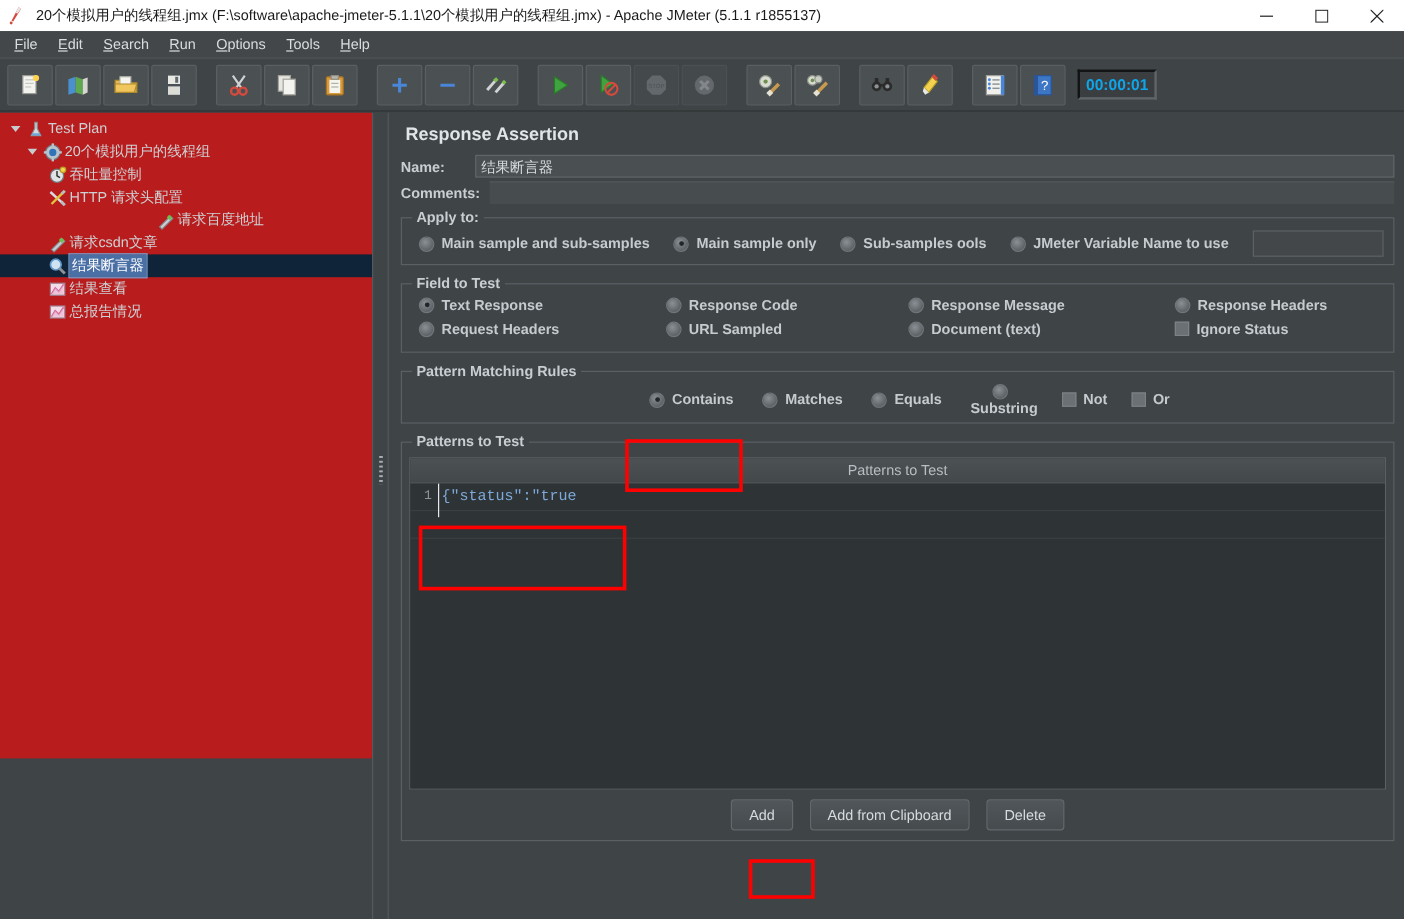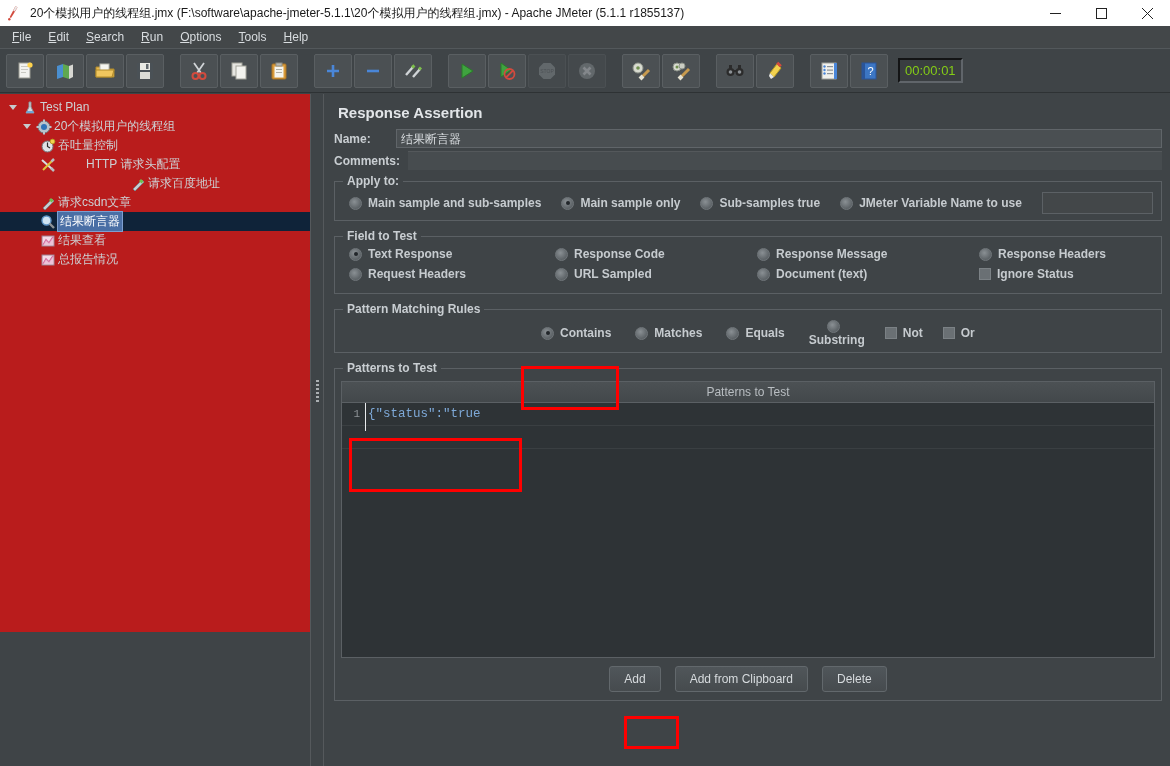--- a/index.html
+++ b/index.html
@@ -70,26 +70,27 @@
     border-radius: 2px;
     display:flex; align-items:center; justify-content:center;
     flex: 0 0 auto;
   }
   .tsep { width: 14px; flex: 0 0 auto; }
   .tbtn.disabled { opacity: 0.45; }
   .timer {
     margin-left: 8px;
     background: #3a3e41;
     border: 2px inset #60656a;
-    color: #84cc16;
+    color: #0ea5e9;
     font-family: "Liberation Sans", sans-serif;
     font-size: 13px;
     padding: 3px 5px;
     letter-spacing: 0px;
     flex: 0 0 auto;
+    font-weight: bold;
   }
 
   
   .leftpane {
     position:absolute; left:0; top:94px; width:310px; height:538px;
     background:#b91c1c;
     overflow:hidden;
   }
   .splitter {
     position:absolute; left:310px; top:94px; width:14px; height:672px;
@@ -507,21 +508,21 @@
         <div class="ticon">
           <svg width="16" height="16" viewBox="0 0 16 16">
               <circle cx="7.5" cy="8.5" r="5.5" fill="#dfe3e6" stroke="#6f767c"></circle>
               <path d="M7.5 4.5 V8.5 L10 10" stroke="#2b2b2b" stroke-width="1.2" fill="none"></path>
               <circle cx="12.5" cy="3.5" r="2.3" fill="#f2d24e" stroke="#b99d22"></circle>
             </svg>
         </div>
         <div class="tlabel">吞吐量控制</div>
       </div>
 
-      <div class="tnode" style="padding-left:38px;gap:28px;">
+      <div class="tnode" style="padding-left:38px;">
         <div class="ticon">
           <svg width="16" height="16" viewBox="0 0 16 16">
               <path d="M2 3 L12 12" stroke="#d8dce0" stroke-width="2"></path>
               <path d="M11 11 L14 14" stroke="#b9bec2" stroke-width="2.5"></path>
               <path d="M3 13 L12 4" stroke="#e0c43e" stroke-width="2"></path>
               <path d="M11.5 4.5 L14 2" stroke="#b9bec2" stroke-width="2.5"></path>
             </svg>
         </div>
         <div class="tlabel">HTTP 请求头配置</div>
       </div>
@@ -605,21 +606,21 @@
         <div class="opt" style="margin-left:8px;margin-right:20px;">
           <span class="radio"></span>
           <span>Main sample and sub-samples</span>
         </div>
         <div class="opt" style="margin-right:20px;">
           <span class="radio checked"></span>
           <span>Main sample only</span>
         </div>
         <div class="opt" style="margin-right:20px;">
           <span class="radio"></span>
-          <span>Sub-samples true</span>
+          <span>Sub-samples ools</span>
         </div>
         <div class="opt" style="margin-right:12px;">
           <span class="radio"></span>
           <span>JMeter Variable Name to use</span>
         </div>
         <div class="jmvar-input"></div>
       </div>
     </fieldset>
 
     <fieldset class="grp" style="margin-top:8px;">

